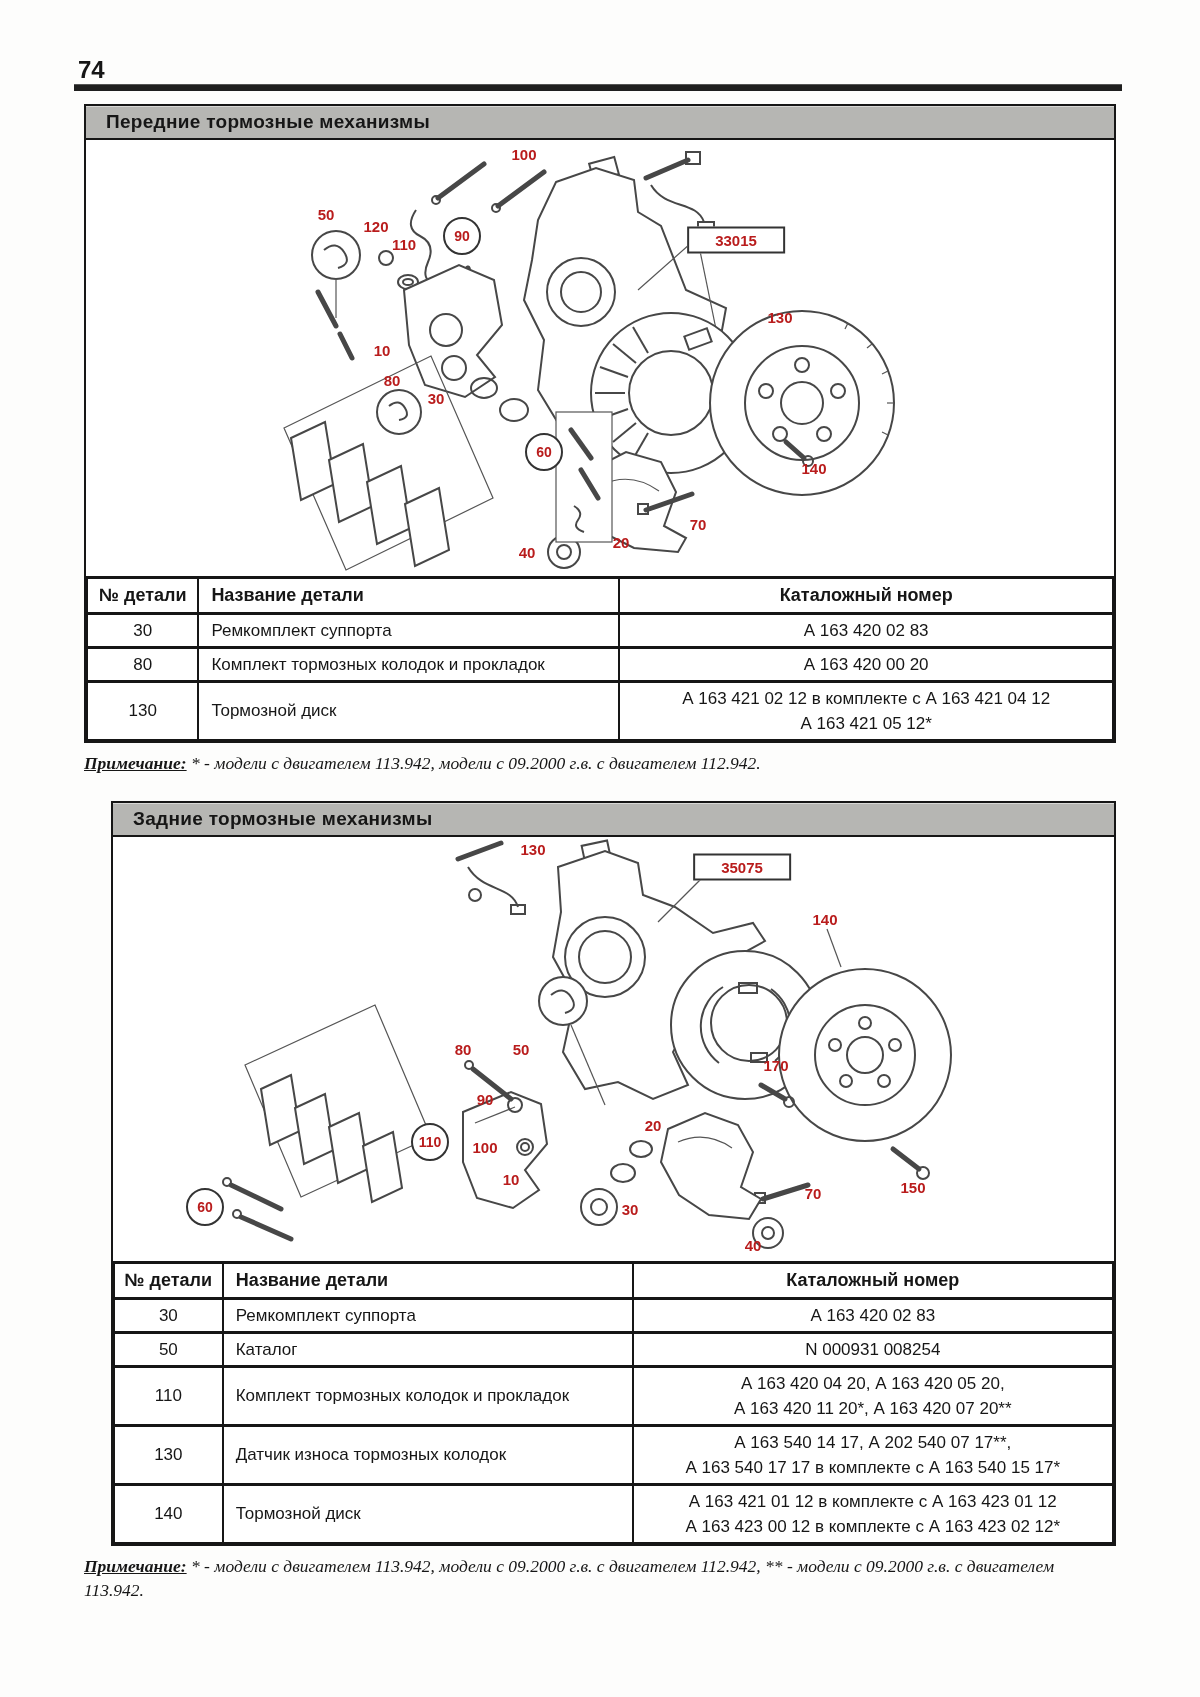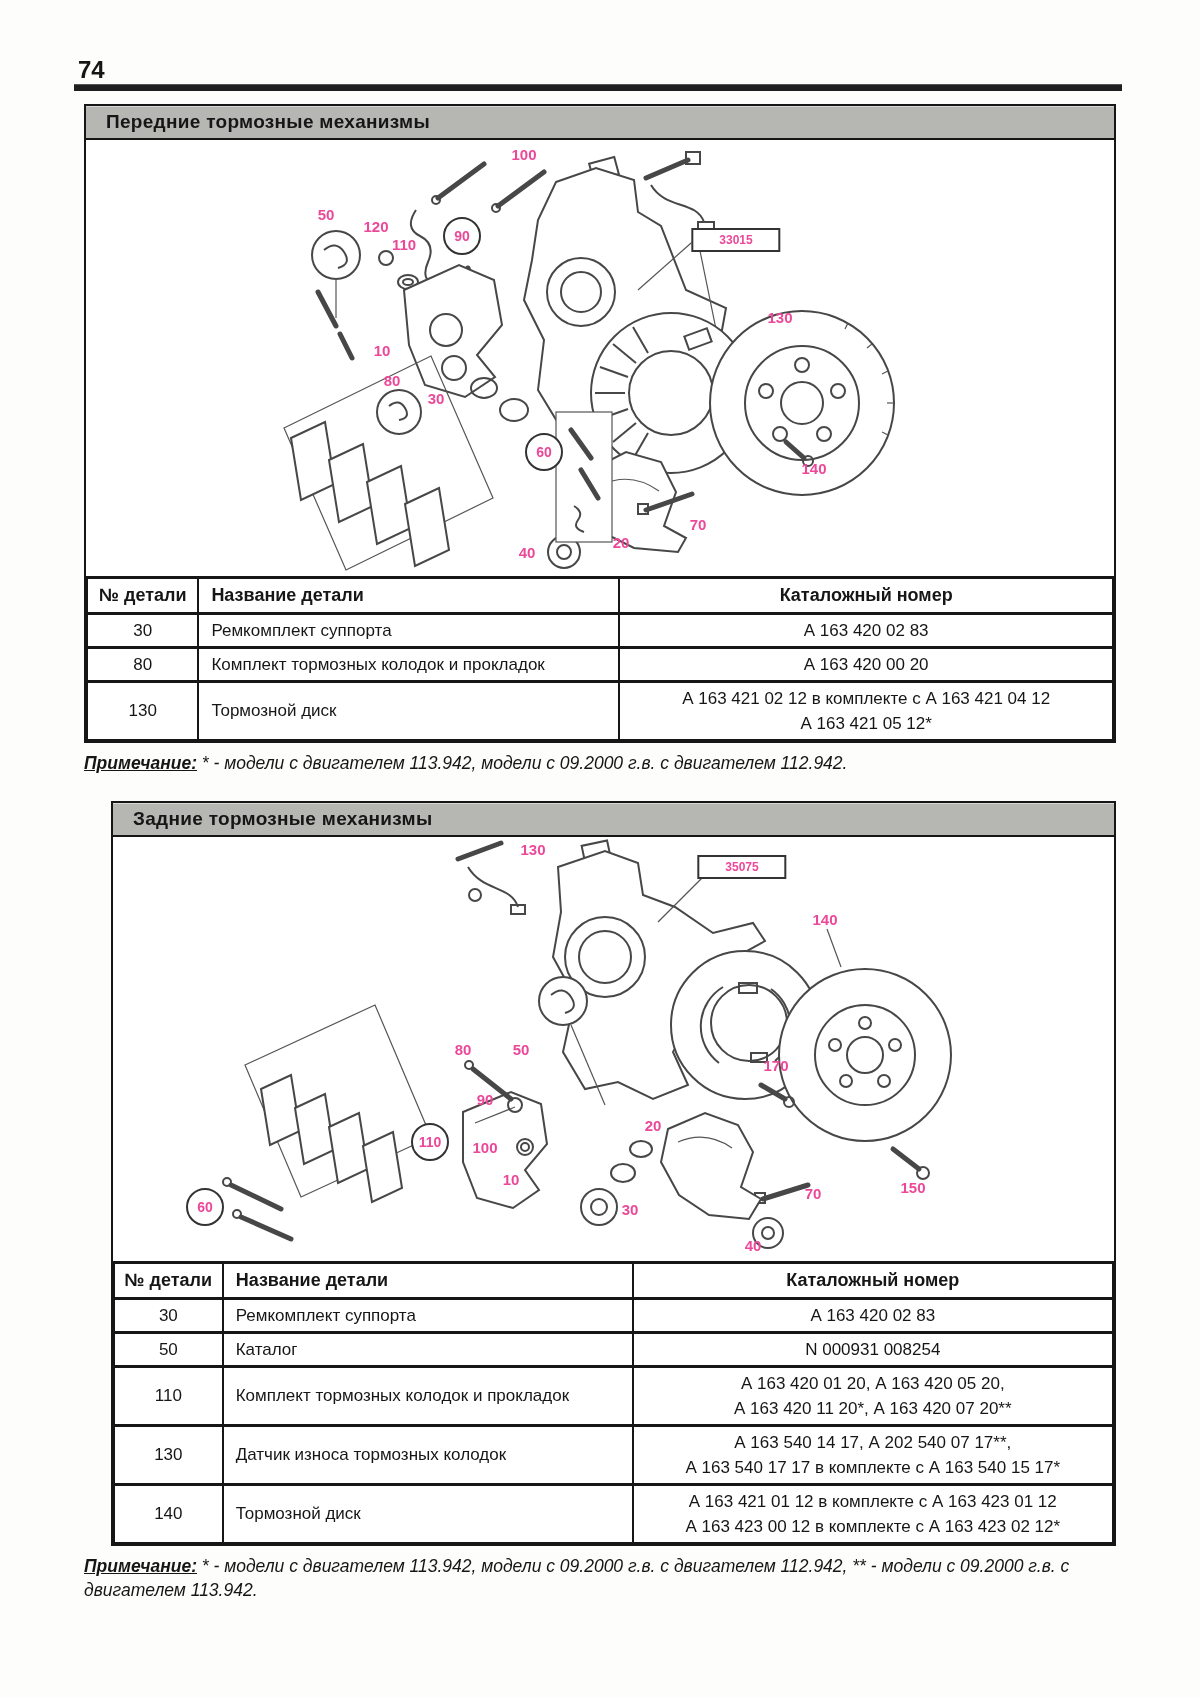--- a/index.html
+++ b/index.html
@@ -17,36 +17,36 @@
   
   .section{border:2px solid #161616;background:#fff;margin-top:18px;}
   .section-title{
     height:32px;line-height:32px;background:#b6b6b3;border-bottom:2px solid #161616;
     font-size:19px;font-weight:700;padding-left:20px;letter-spacing:.3px;
     box-shadow:inset 0 1px 0 #d8d8d6;
   }
   .diagram{position:relative;background:#fff;}
   .diagram svg{display:block;}
   
-  .callout{position:absolute;transform:translate(-50%,-50%);font-size:15px;font-weight:700;color:#ec4899;white-space:nowrap;line-height:1;}
+  .callout{position:absolute;transform:translate(-50%,-50%);font-size:15px;font-weight:700;color:#b91c1c;white-space:nowrap;line-height:1;}
   .callout.circle{width:34px;height:34px;border:2.5px solid #333;border-radius:50%;
     display:flex;align-items:center;justify-content:center;background:#fff;font-size:14px;}
-  .callout.box{border:2px solid #333;padding:4px 26px;background:#fff;font-size:12px;}
+  .callout.box{border:2px solid #333;padding:4px 26px;background:#fff;font-size:15px;}
   
   table.parts{width:100%;border-collapse:collapse;table-layout:fixed;border-top:3px solid #161616;}
   table.parts th,table.parts td{border:2px solid #161616;padding:3px 6px;font-size:17px;vertical-align:middle;}
   table.parts th{font-size:18px;font-weight:700;text-align:center;height:27px;border-bottom:3px solid #161616;}
   table.parts td{border-top-width:3px;}
   table.parts .c0{width:10%;text-align:center;}
   table.parts .c1{width:41%;text-align:left;padding-left:12px;}
   table.parts .c2{width:49%;text-align:center;}
   table.parts td.c2 div{line-height:25px;}
   table.parts td{height:24px;}
   
-  .note{margin:8px 0 0 0;font-size:17.5px;font-style:italic;line-height:24px;}
+  .note{margin:8px 0 0 0;font-size:17.5px;font-style:italic;line-height:24px;font-family:Liberation Serif, serif;}
   .note .note-label{font-weight:700;text-decoration:underline;}
   
   .ln{stroke:#474747;fill:none;stroke-width:2;}
   .ln-thin{stroke:#555;fill:none;stroke-width:1.2;}
   .ln-fat{stroke:#474747;fill:none;stroke-width:5;stroke-linecap:round;}
   .fillw{fill:#fff;}
 </style>
 </head>
 <body>
 
@@ -370,21 +370,21 @@
               <td class="c0">50</td>
               <td class="c1">Каталог</td>
               <td class="c2">
                 <div>N 000931 008254</div>
               </td>
             </tr>
             <tr>
               <td class="c0">110</td>
               <td class="c1">Комплект тормозных колодок и прокладок</td>
               <td class="c2">
-                <div>А 163 420 01 20, А 163 420 05 20,</div>
+                <div>А 163 420 04 20, А 163 420 05 20,</div>
                 <div>А 163 420 11 20*, А 163 420 07 20**</div>
               </td>
             </tr>
             <tr>
               <td class="c0">130</td>
               <td class="c1">Датчик износа тормозных колодок</td>
               <td class="c2">
                 <div>А 163 540 14 17, А 202 540 07 17**,</div>
                 <div>А 163 540 17 17 в комплекте с А 163 540 15 17*</div>
               </td>

